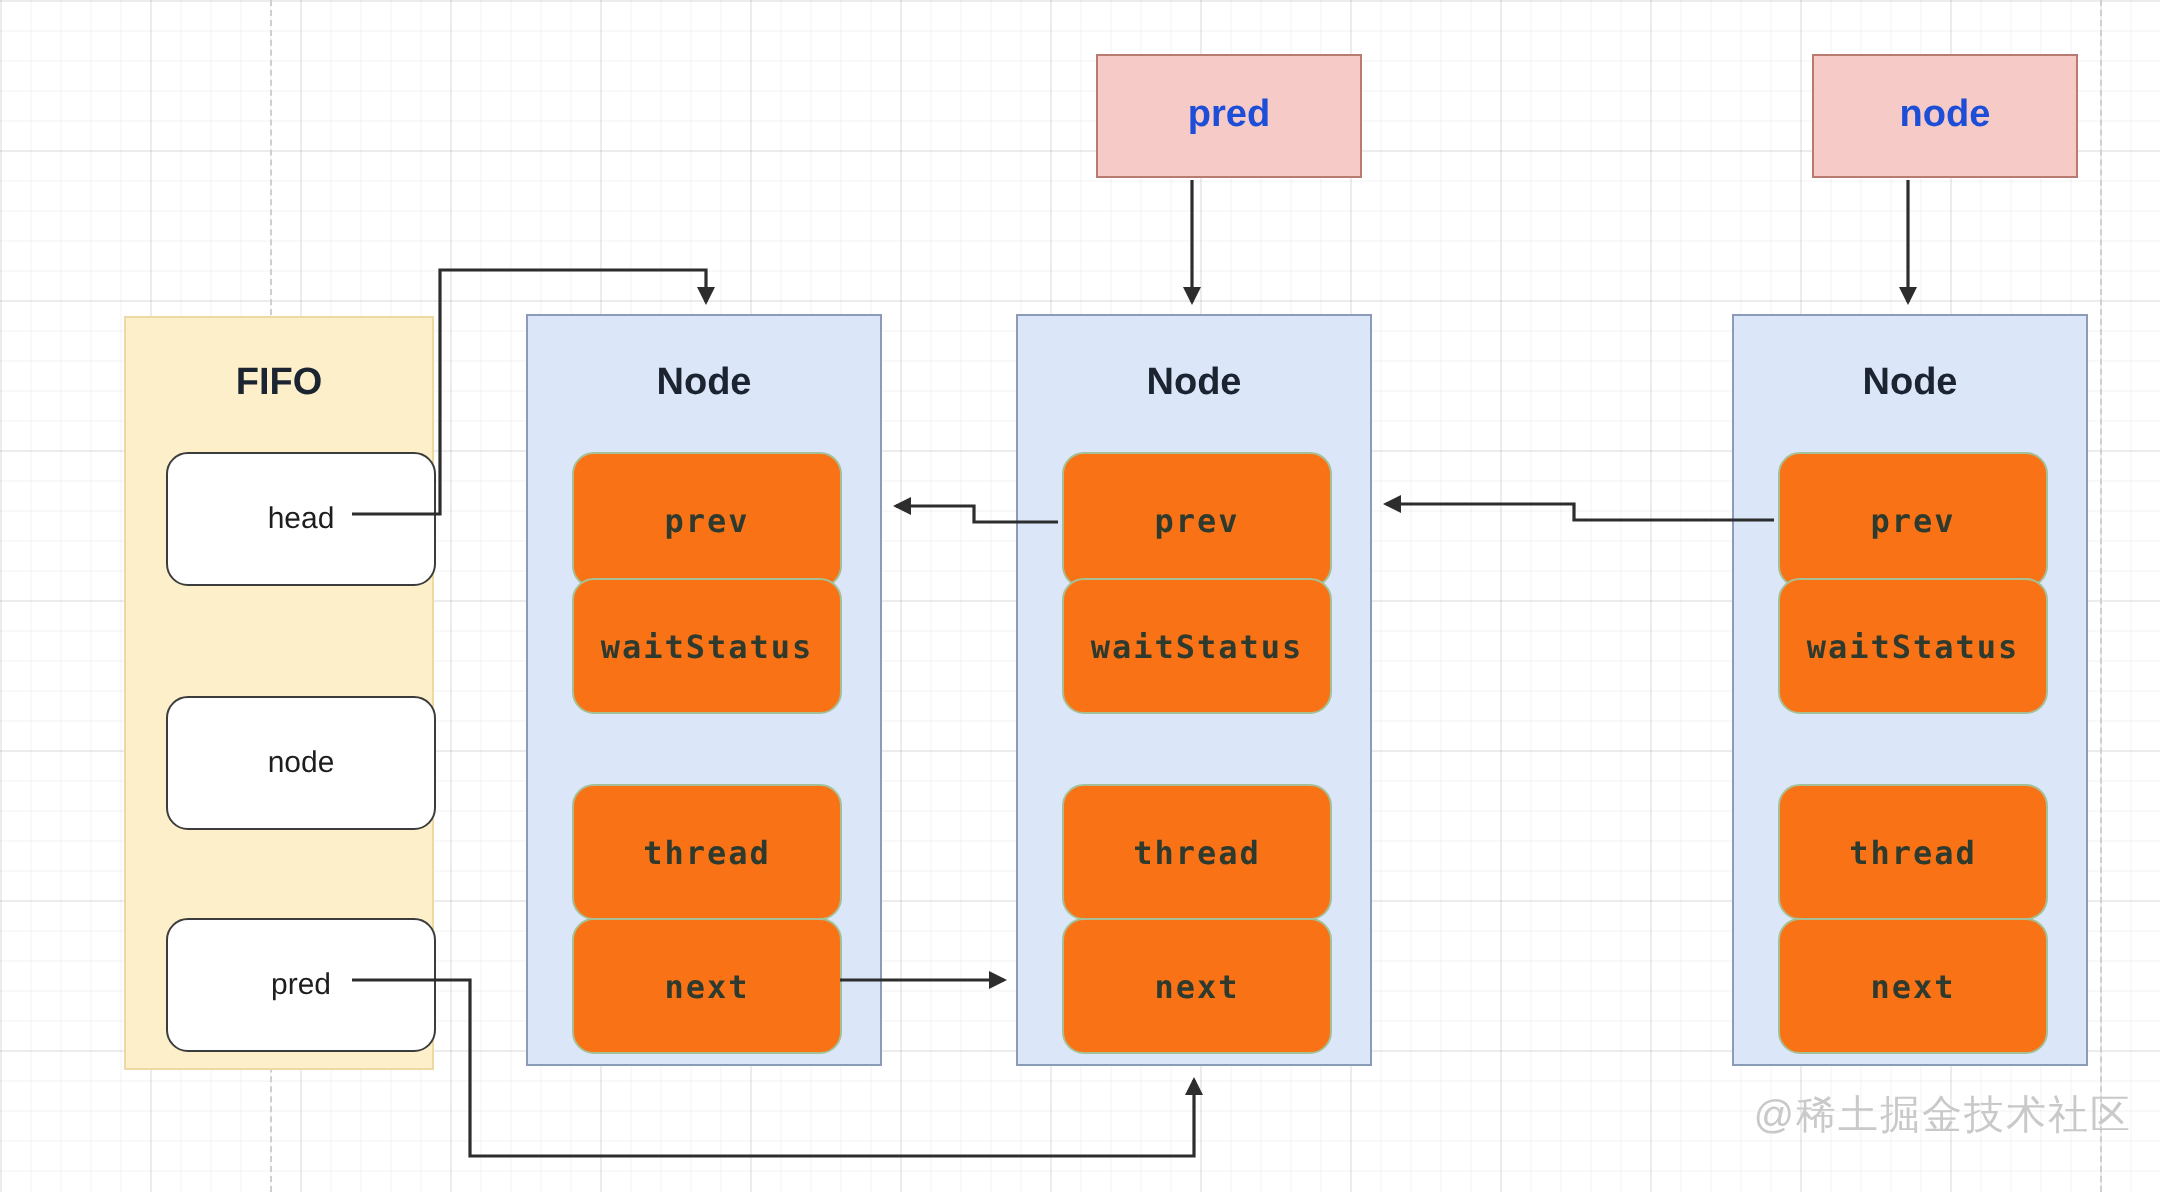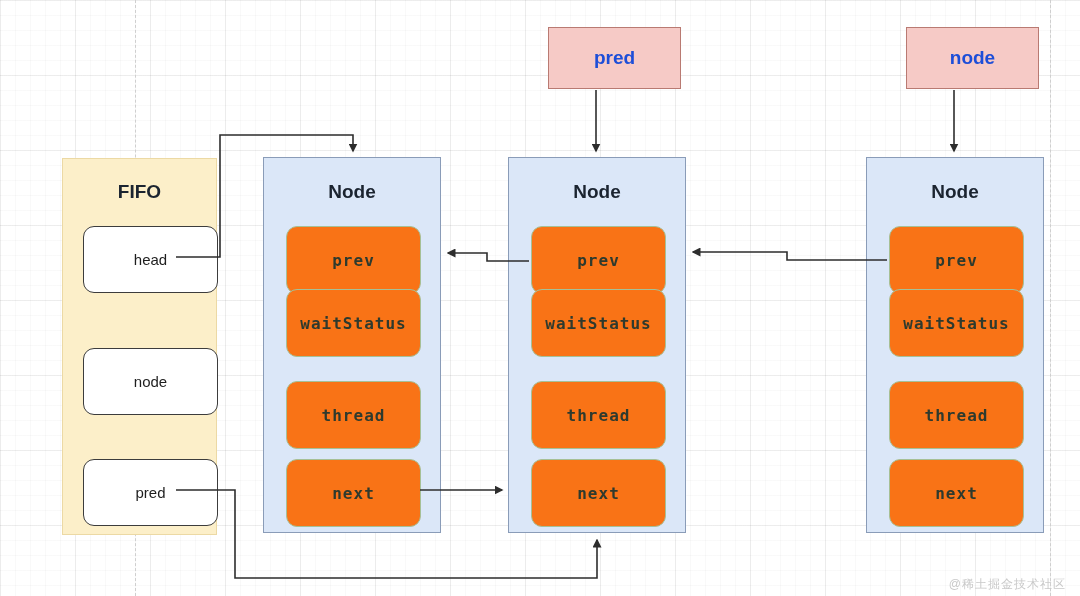--- a/index.html
+++ b/index.html
@@ -46,25 +46,25 @@
     width:178px;height:376px;
     background:#dbe7f8;border:1px solid #8a9cb8;
   }
   .field{
     position:absolute;width:133px;height:66px;left:22px;
     background:#f97316;border:1px solid #a6c096;border-radius:11px;
     display:flex;align-items:center;justify-content:center;
     font-family:"DejaVu Sans Mono","Liberation Mono",monospace;
     font-weight:bold;font-size:16px;color:#2e3a2e;letter-spacing:1px;
   }
-  .f-prev{top:68px}.f-waitStatus{top:131px}.f-thread{top:223px}.f-next{top:301px}
+  .f-prev{top:68px}.f-waitStatus{top:131px}.f-thread{top:234px}.f-next{top:301px}
   svg.arrows{position:absolute;left:0;top:0;pointer-events:none;}
   .watermark{
-    position:absolute;right:14px;top:576px;
-    font-size:12px;color:#c9c9c9;letter-spacing:1px;
+    position:absolute;right:14px;top:544px;
+    font-size:20px;color:#c9c9c9;letter-spacing:1px;
   }
 </style>
 </head>
 <body>
 
 <div class="canvas">
 
   <div class="page-break" style="left:135px"></div>
   <div class="page-break" style="left:1050px"></div>
 

